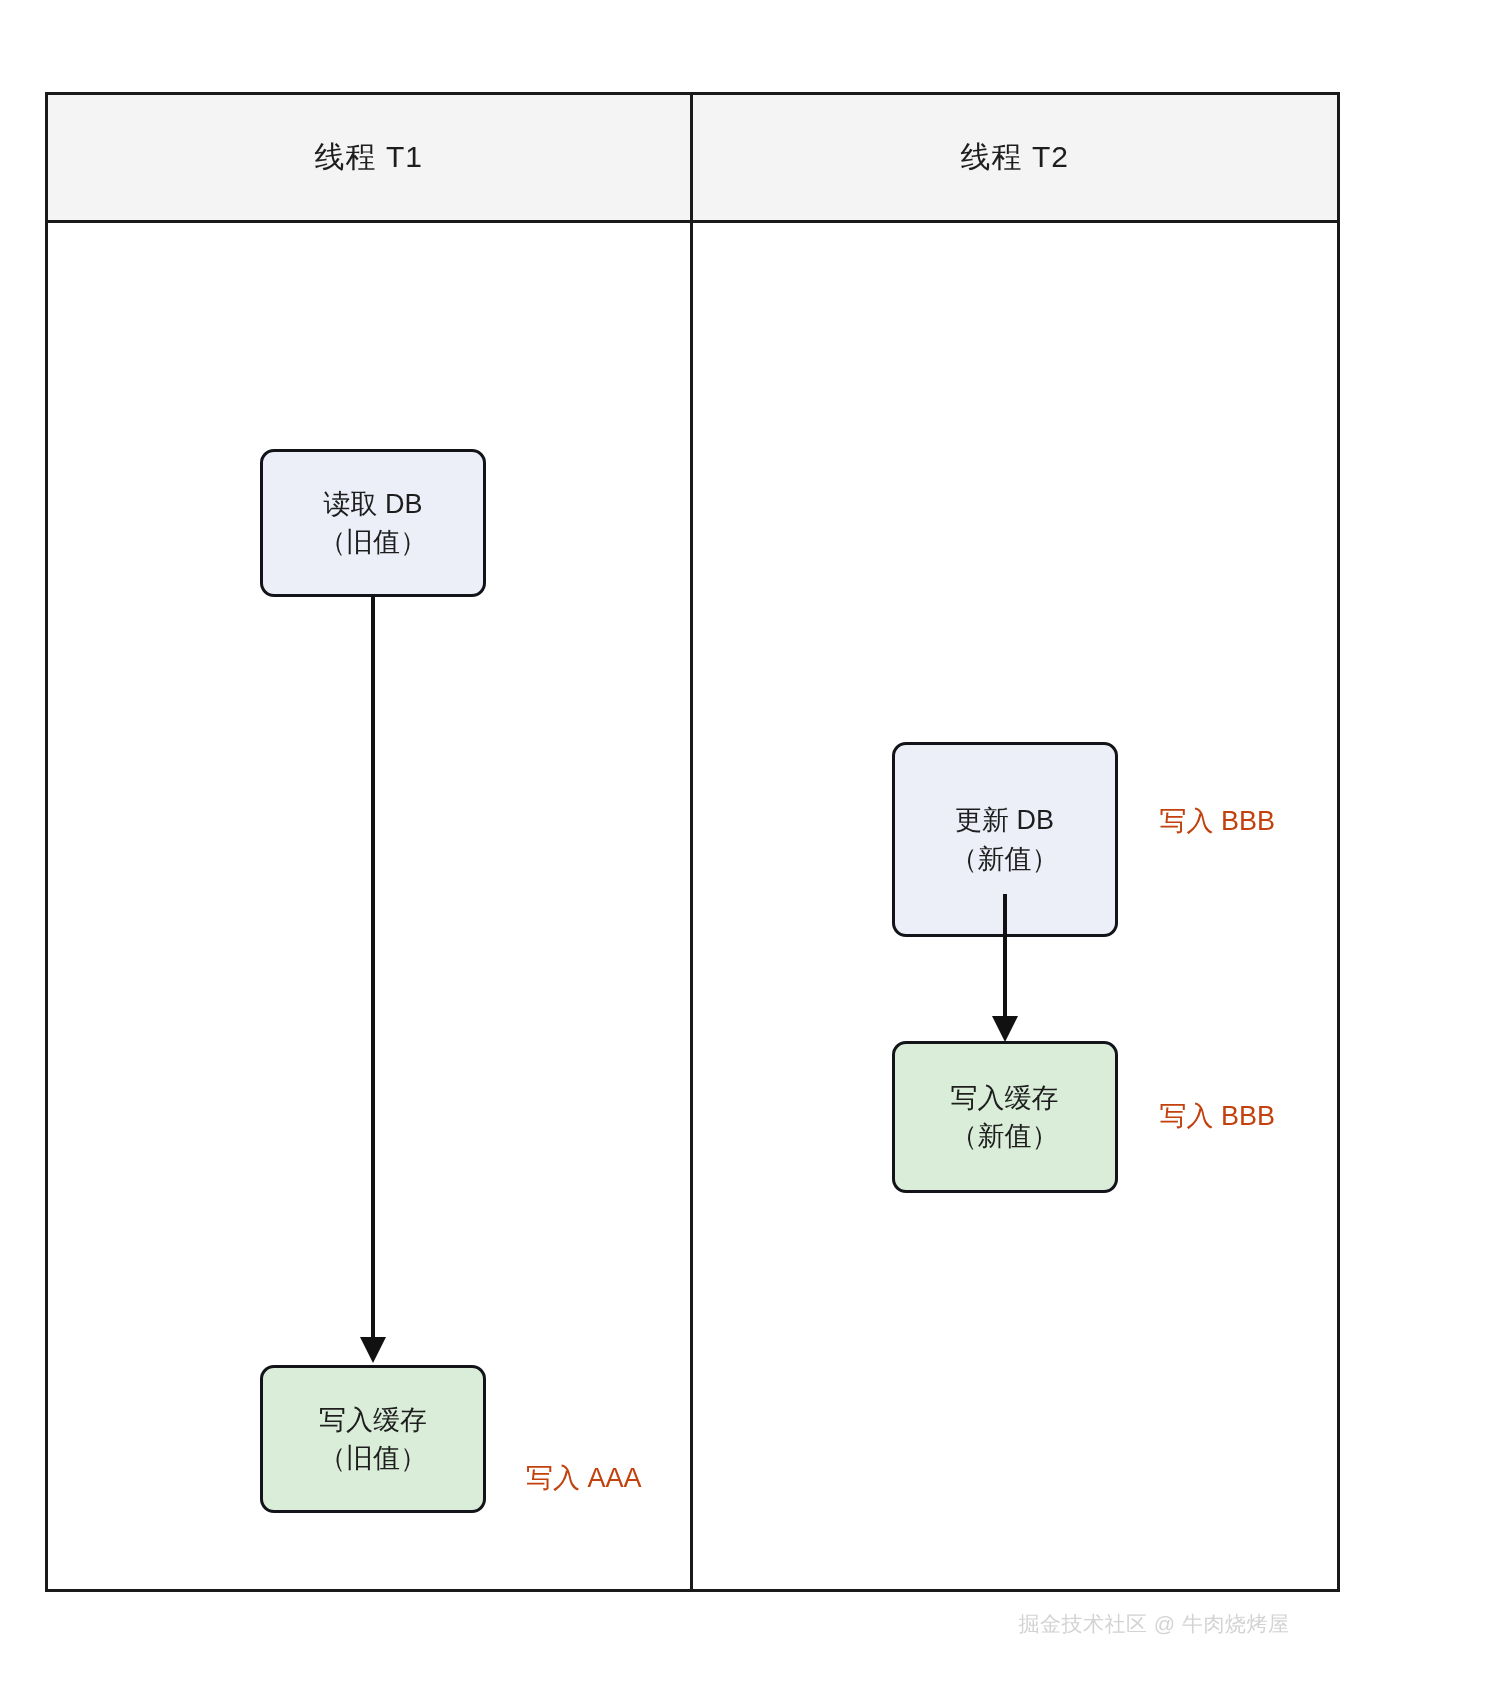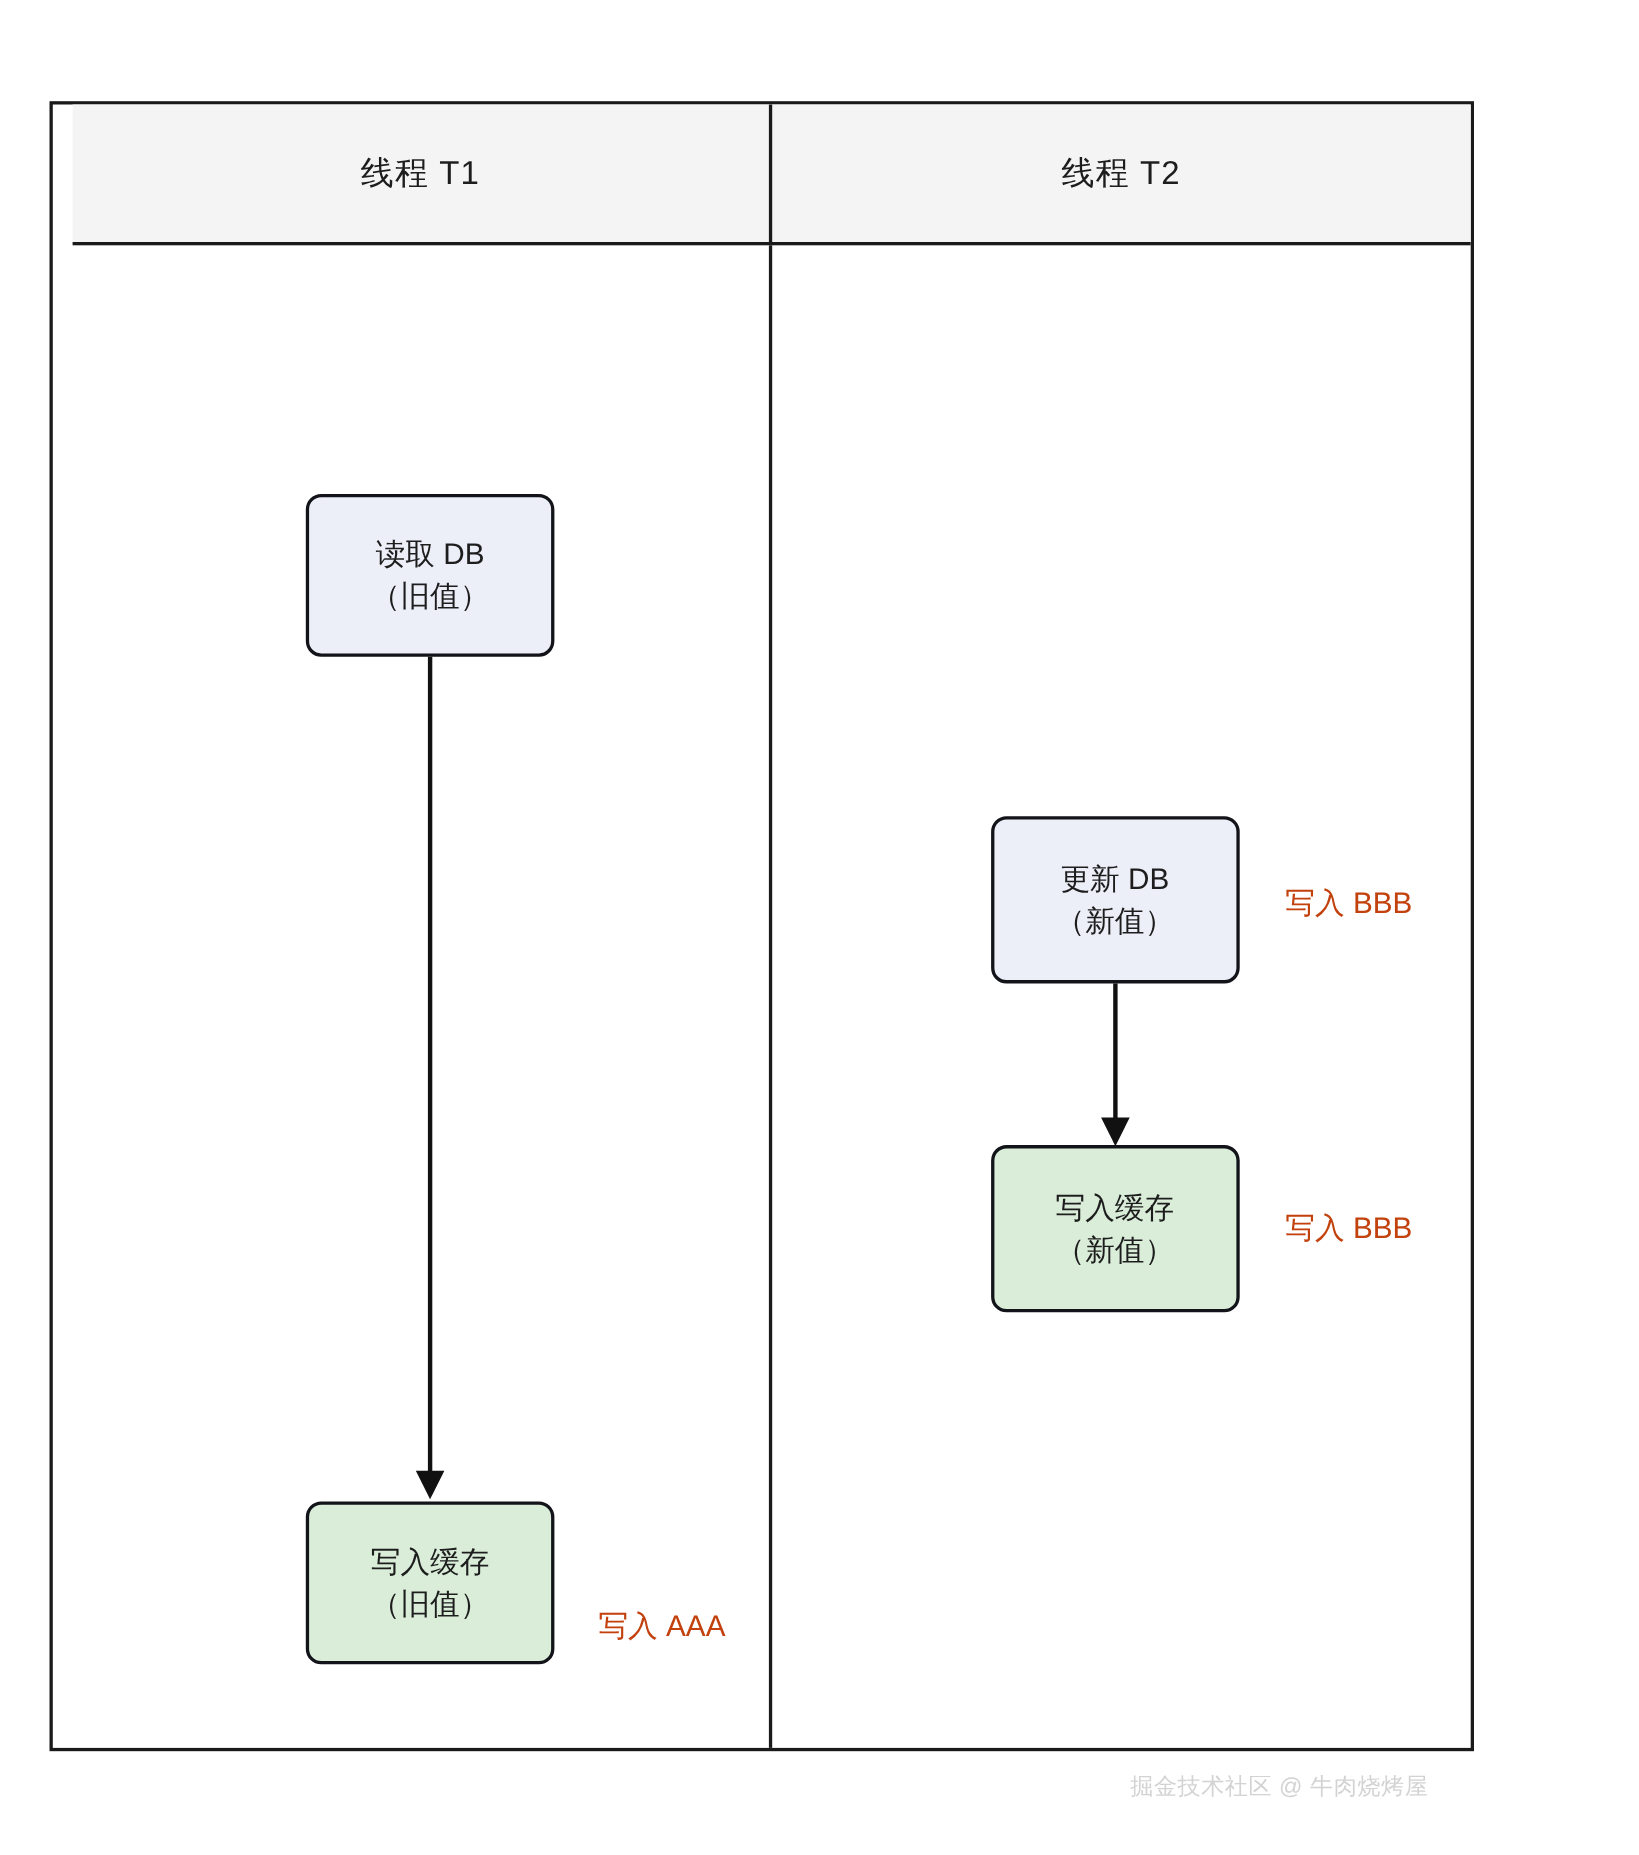--- a/index.html
+++ b/index.html
@@ -18,21 +18,20 @@
   
   .diagram {
     position: absolute;
     left: 45px;
     top: 92px;
     width: 1295px;
     height: 1500px;
     border: 3px solid #1a1a1a;
     box-sizing: border-box;
     background: #ffffff;
-    padding-left: 18px;
   }
 
   .header-row {
     display: flex;
     height: 128px;
     border-bottom: 3px solid #1a1a1a;
     box-sizing: border-box;
     background: #f4f4f4;
   }
   .header-cell {
@@ -151,21 +150,21 @@
         <span>写入缓存</span>
         <span class="line2">（旧值）</span>
       </div>
 
       <div class="side-label" style="left:478px; top:1200px;margin-top:37px;">写入 AAA</div>
 
     </div>
 
     <div class="lane right">
 
-      <div class="node blue" style="left:199px; top:519px; width:226px; height:152px;">
+      <div class="node blue" style="left:199px; top:519px; width:226px; height:195px;">
         <span>更新 DB</span>
         <span class="line2">（新值）</span>
       </div>
 
       <div class="side-label" style="left:467px; top:580px;">写入 BBB</div>
 
       <div class="arrow" style="left:310px; top:671px; height:148px;">
         <div class="shaft" style="height:124px;"></div>
         <div class="head" style="top:122px;"></div>
       </div>

